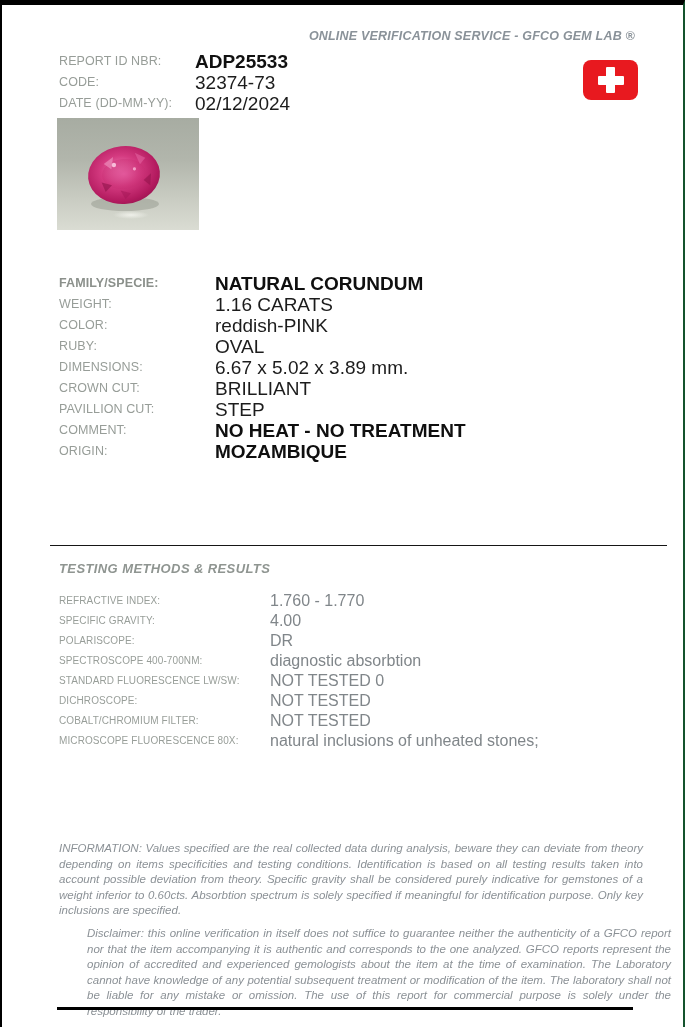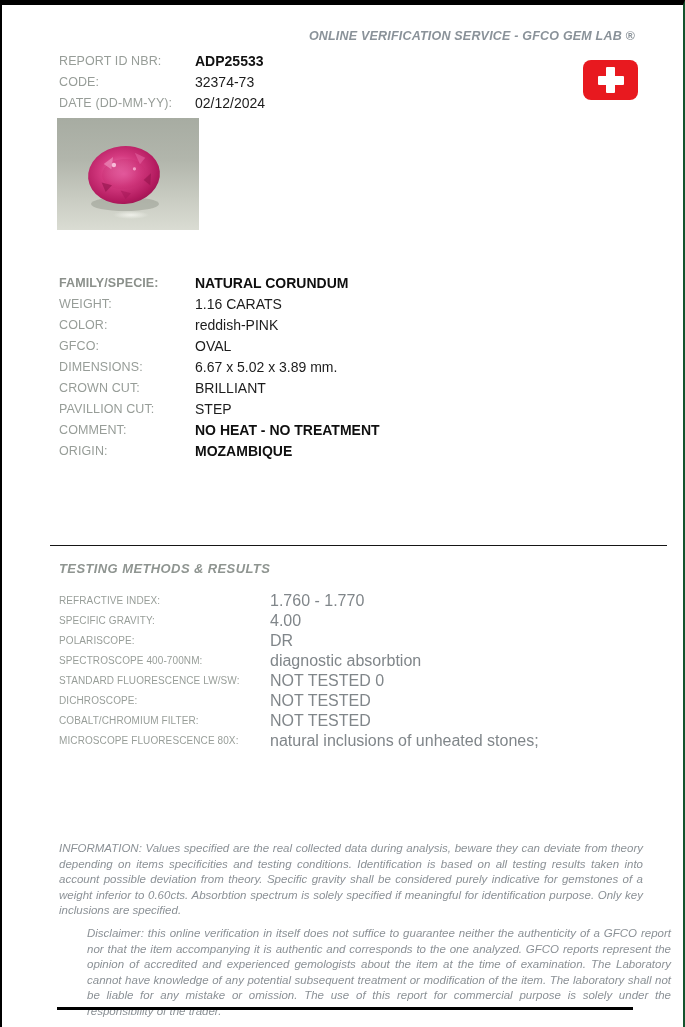--- a/index.html
+++ b/index.html
@@ -23,34 +23,34 @@
   .swiss-flag{
     position:absolute;top:55px;left:581px;
     width:55px;height:40px;background:#e8191f;border-radius:8px;
   }
   .swiss-flag .bar-v{position:absolute;left:50%;top:50%;width:9px;height:26px;margin-left:-4.5px;margin-top:-13px;background:#fff;border-radius:1px;}
   .swiss-flag .bar-h{position:absolute;left:50%;top:50%;width:26px;height:9px;margin-left:-13px;margin-top:-4.5px;background:#fff;border-radius:1px;}
 
   
   .row{display:block;}
   .lbl{display:inline-block;vertical-align:top;color:#979d98;font-size:12.5px;letter-spacing:0.1px;}
-  .val{display:inline-block;vertical-align:top;color:#1c1c1c;font-size:14px;}
+  .val{display:inline-block;vertical-align:top;color:#1c1c1c;font-size:19px;}
 
   .meta-block{position:absolute;top:46px;left:57px;line-height:21px;}
   .meta-block .lbl{width:136px;}
   .meta-block .val-bold{font-weight:bold;color:#111;}
 
   .gem-photo{
     position:absolute;top:113px;left:55px;width:142px;height:112px;
     background:linear-gradient(180deg,#a7aca2 0%,#b2b6ac 38%,#c9ccc2 72%,#dadcd3 100%);
   }
   .gem-photo svg{display:block;}
 
   .ident-block{position:absolute;top:268px;left:57px;line-height:21px;}
-  .ident-block .lbl{width:136px;}
+  .ident-block .lbl{width:156px;}
   .lbl-bold{font-weight:bold;color:#8b908b;}
   .val-bold{font-weight:bold;color:#0f0f0f;}
   .val-red{font-weight:bold;color:#e01b22;}
 
   .divider{position:absolute;top:540px;left:48px;width:617px;height:1px;background:#161616;}
 
   .testing-title{
     position:absolute;top:556px;left:57px;
     font-size:13px;font-weight:bold;font-style:italic;
     color:#8f9591;letter-spacing:0.4px;
@@ -135,21 +135,21 @@
     <div class="row">
       <span class="lbl lbl-bold">FAMILY/SPECIE:</span><span class="val val-bold">NATURAL CORUNDUM</span>
     </div>
     <div class="row">
       <span class="lbl">WEIGHT:</span><span class="val">1.16 CARATS</span>
     </div>
     <div class="row">
       <span class="lbl">COLOR:</span><span class="val">reddish-PINK</span>
     </div>
     <div class="row">
-      <span class="lbl">GFCO:</span><span class="val">OVAL</span>
+      <span class="lbl">RUBY:</span><span class="val">OVAL</span>
     </div>
     <div class="row">
       <span class="lbl">DIMENSIONS:</span><span class="val">6.67 x 5.02 x 3.89 mm.</span>
     </div>
     <div class="row">
       <span class="lbl">CROWN CUT:</span><span class="val">BRILLIANT</span>
     </div>
     <div class="row">
       <span class="lbl">PAVILLION CUT:</span><span class="val">STEP</span>
     </div>

